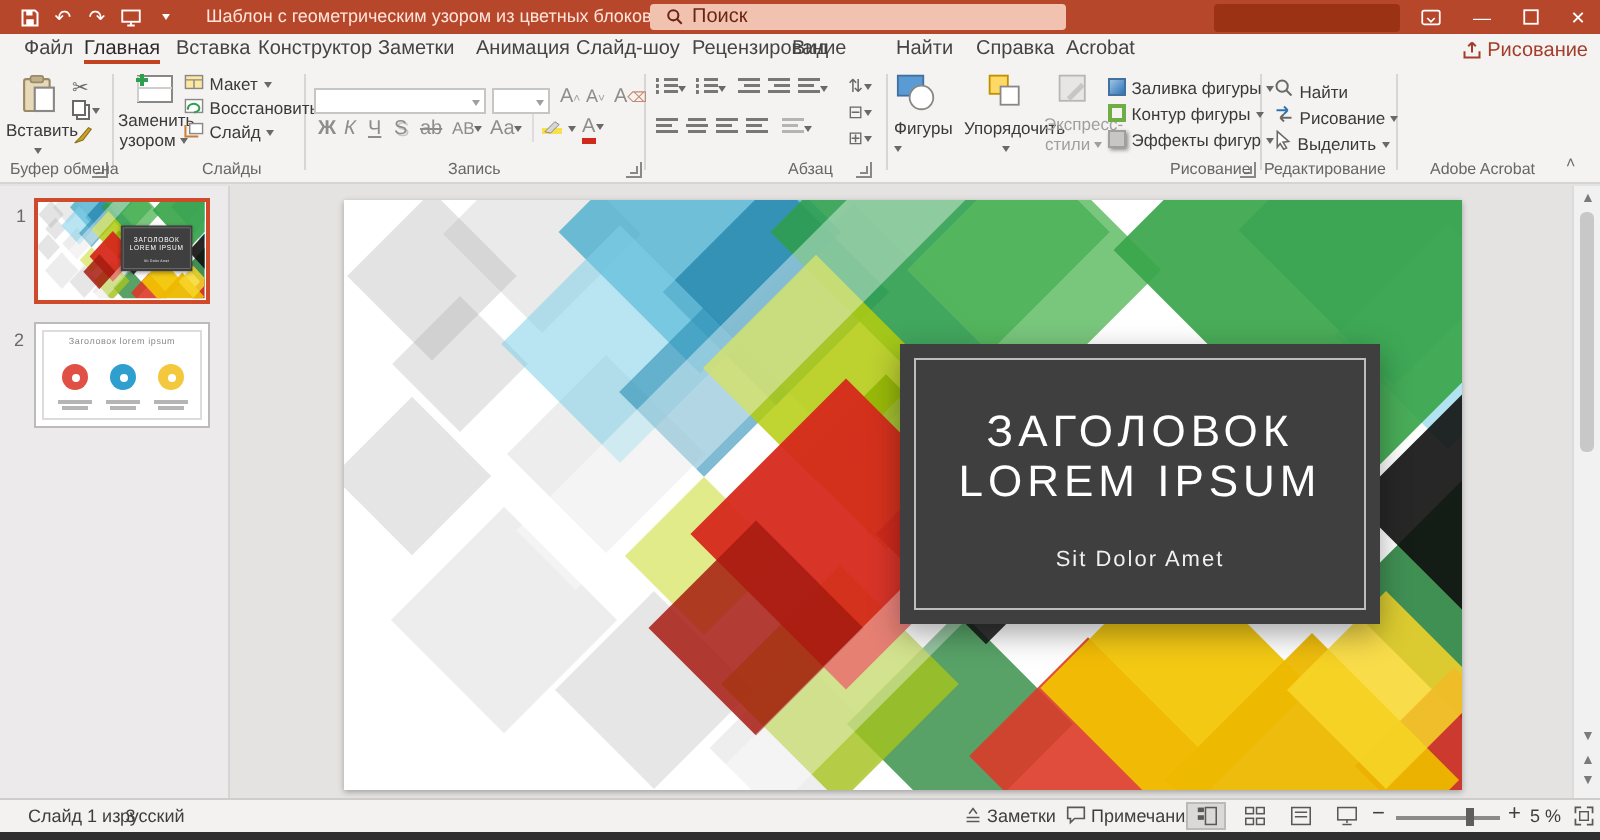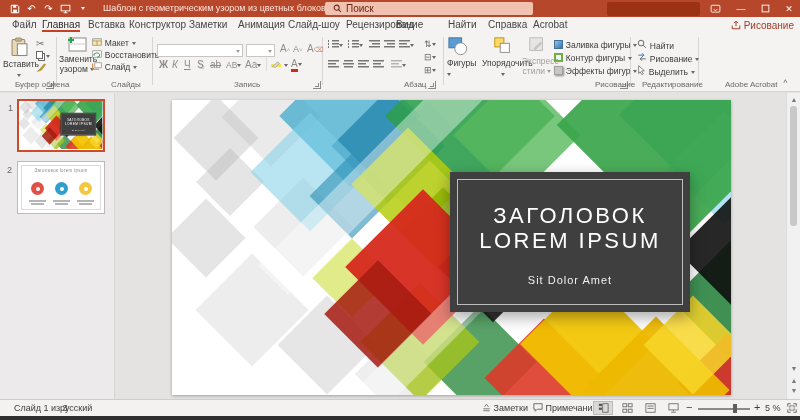--- a/index.html
+++ b/index.html
@@ -20,21 +20,21 @@
 
   
   #tabrow { position:absolute; left:0; top:17px; width:800px; height:16px; background:#f5f3f2; }
   .tab { position:absolute; top:1px; height:14px; font-size:10px; color:#444; line-height:14px; white-space:nowrap; }
   .tab.active { font-weight:normal; color:#2b2a29; border-bottom:2.5px solid #c24222; }
   #share-btn { position:absolute; right:6px; top:1px; height:14px; display:flex; align-items:center; gap:3px; color:#a33c28; font-size:10px; }
 
   
   #ribbon { position:absolute; left:0; top:33px; width:800px; height:59px; background:#f5f3f2; border-bottom:1px solid #d6d3d1; }
   .sep { position:absolute; top:4px; width:1px; height:48px; background:#d8d6d4; }
-  .grplbl { position:absolute; top:47px; font-size:8px; color:#696764; white-space:nowrap;margin-left:10px; }
+  .grplbl { position:absolute; top:47px; font-size:8px; color:#696764; white-space:nowrap; }
   .launcher { position:absolute; top:48px; width:8px; height:8px; border-right:1px solid #8a8886; border-bottom:1px solid #8a8886; font-size:0; }
   .launcher:after { content:""; position:absolute; right:1px; bottom:1px; width:3px; height:3px; border-right:1px solid #8a8886; border-bottom:1px solid #8a8886; }
   .rlabel { font-size:8.5px; color:#3b3a39; white-space:nowrap; }
   .gray { color:#a19f9d !important; }
   .caret { display:inline-block; width:0; height:0; border-left:3px solid transparent; border-right:3px solid transparent; border-top:3.5px solid #6b6967; vertical-align:middle; }
   .caret.sm { border-left-width:2.5px; border-right-width:2.5px; border-top-width:3px; }
   .bars { display:inline-block; width:11px; height:8px;
     background:linear-gradient(#777,#777) 0 0/11px 1.5px no-repeat,
                linear-gradient(#777,#777) 0 3px/8px 1.5px no-repeat,
                linear-gradient(#777,#777) 0 6px/11px 1.5px no-repeat; }

